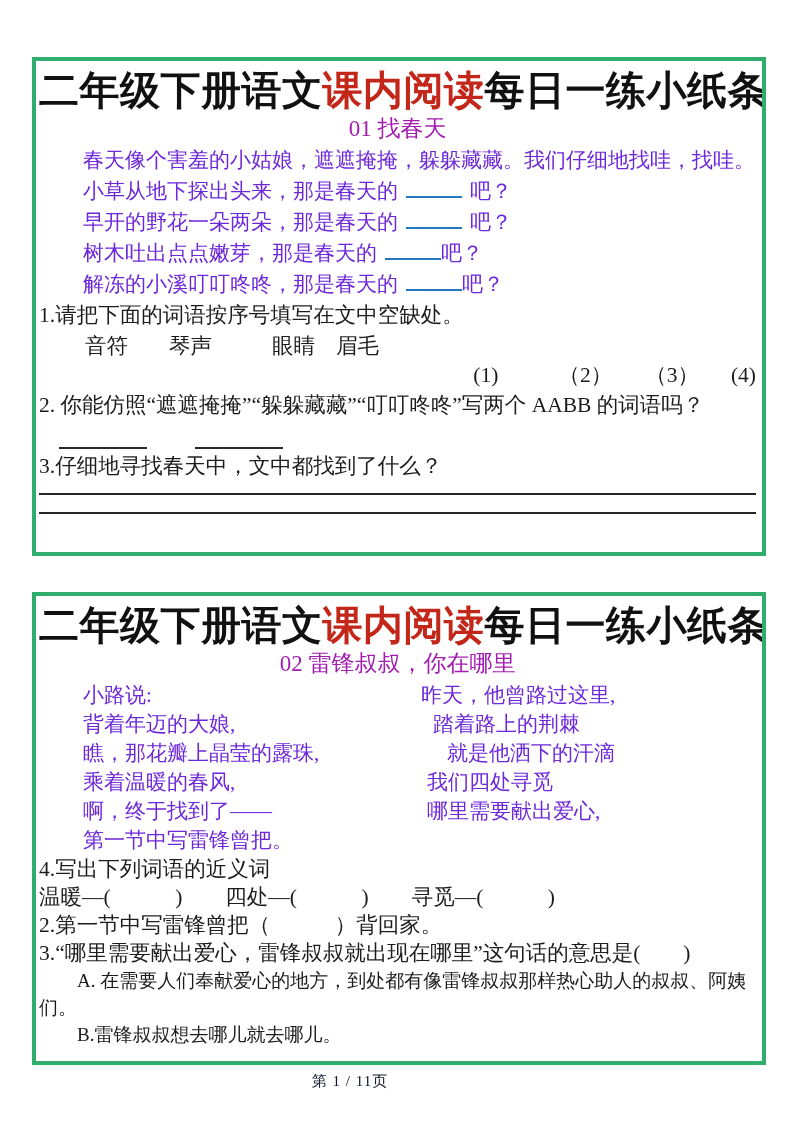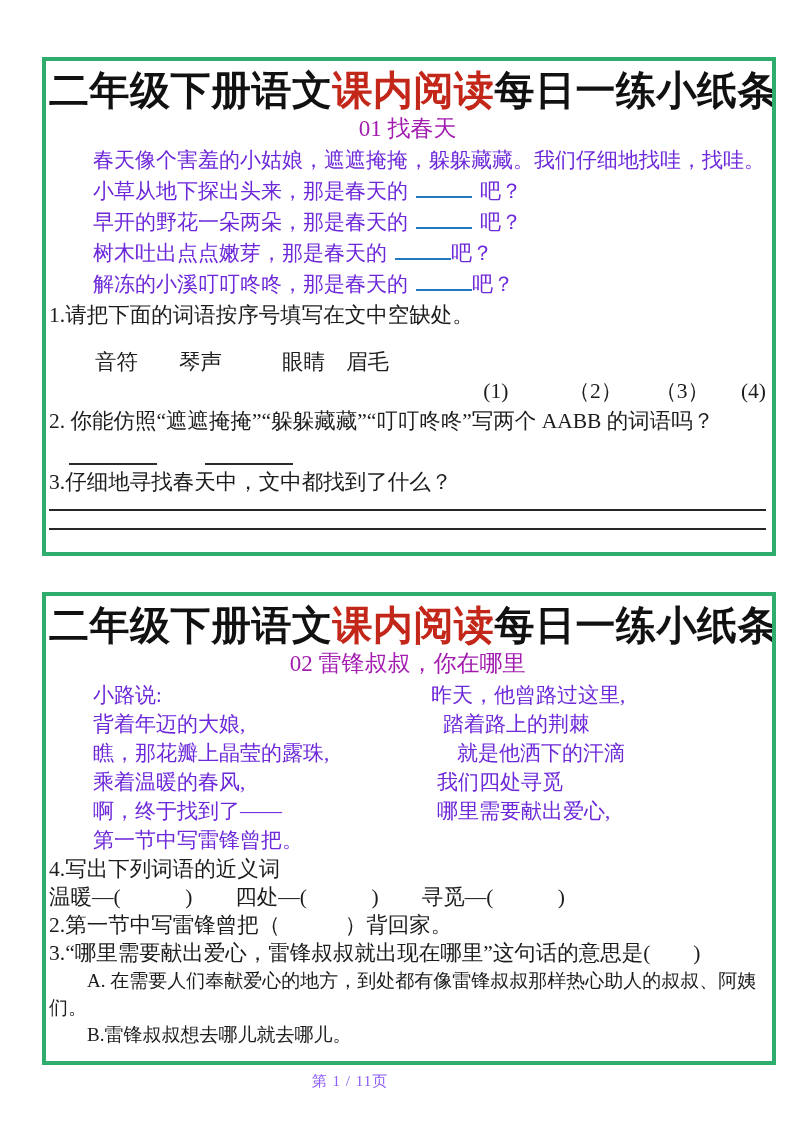--- a/index.html
+++ b/index.html
@@ -1,21 +1,21 @@
 <!DOCTYPE html>
 <html><head>
 <meta charset="utf-8">
 <style>
   html,body{margin:0;padding:0;}
   body{
     width:793px;height:1122px;background:#ffffff;position:relative;
     font-family:"Liberation Serif","DejaVu Serif",serif;color:#1c1c1c;
   }
   .card{
-    position:absolute;left:42px;width:734px;box-sizing:border-box;
+    position:absolute;left:32px;width:734px;box-sizing:border-box;
     border:4px solid #2ead6c;background:#ffffff;padding:0 6px 0 3px;
     overflow:hidden;
   }
   #card1{top:57px;height:499px;}
   #card2{top:592px;height:473px;}
   .card-title{
     text-align:center;font-size:40px;font-weight:bold;line-height:50px;
     margin-top:5px;white-space:nowrap;letter-spacing:0.5px;color:#111;
   }
   .red{color:#c3271a;}
@@ -24,21 +24,21 @@
   }
   .blue{color:#6d28d9;}
   .passage{font-size:21px;line-height:31px;margin-top:3px;}
   .passage .pline{padding-left:44px;white-space:nowrap;}
   .blank-blue{
     display:inline-block;width:56px;height:16px;vertical-align:baseline;
     border-bottom:2px solid #2478bd;margin-left:8px;
   }
   .blank-blue.sp{margin-right:8px;}
   .qline{font-size:21.5px;line-height:30px;white-space:nowrap;}
-  .words-row{font-size:21.5px;line-height:27px;margin-top:19px;padding-left:46px;}
+  .words-row{font-size:21.5px;line-height:27px;margin-top:3px;padding-left:46px;}
   .words-row .w0{margin-right:41px;}
   .words-row .w1{margin-right:60px;}
   .words-row .w2{margin-right:21px;}
   .numbers-row{font-size:21.5px;line-height:30px;padding-left:48px;text-align:right;}
   .numbers-row .n0{margin-right:60px;}
   .numbers-row .n1{margin-right:33px;}
   .numbers-row .n2{margin-right:32px;}
   .blanks-row{padding-left:20px;margin-top:13px;height:18px;}
   .blank-black{
     display:inline-block;width:88px;height:14px;
@@ -56,21 +56,21 @@
   .ind0{padding-left:0;}
   .ind1{padding-left:12px;}
   .ind2{padding-left:26px;}
   .ind3{padding-left:6px;}
   .q2line{font-size:21.5px;line-height:28px;}
   .option{
     font-size:19px;line-height:27px;text-indent:2em;white-space:normal;
   }
   .footer{
     position:absolute;top:1072px;left:0;width:700px;text-align:center;
-    font-size:15px;color:#8b5cf6;letter-spacing:1px;
+    font-size:15px;color:#0f172a;letter-spacing:1px;
   }
 </style>
 </head>
 <body>
 
 <div class="card" id="card1">
   <div class="card-title">
     <span>二年级下册语文</span><span class="red">课内阅读</span><span>每日一练小纸条</span>
   </div>
   <div class="section-title">01 找春天</div>

